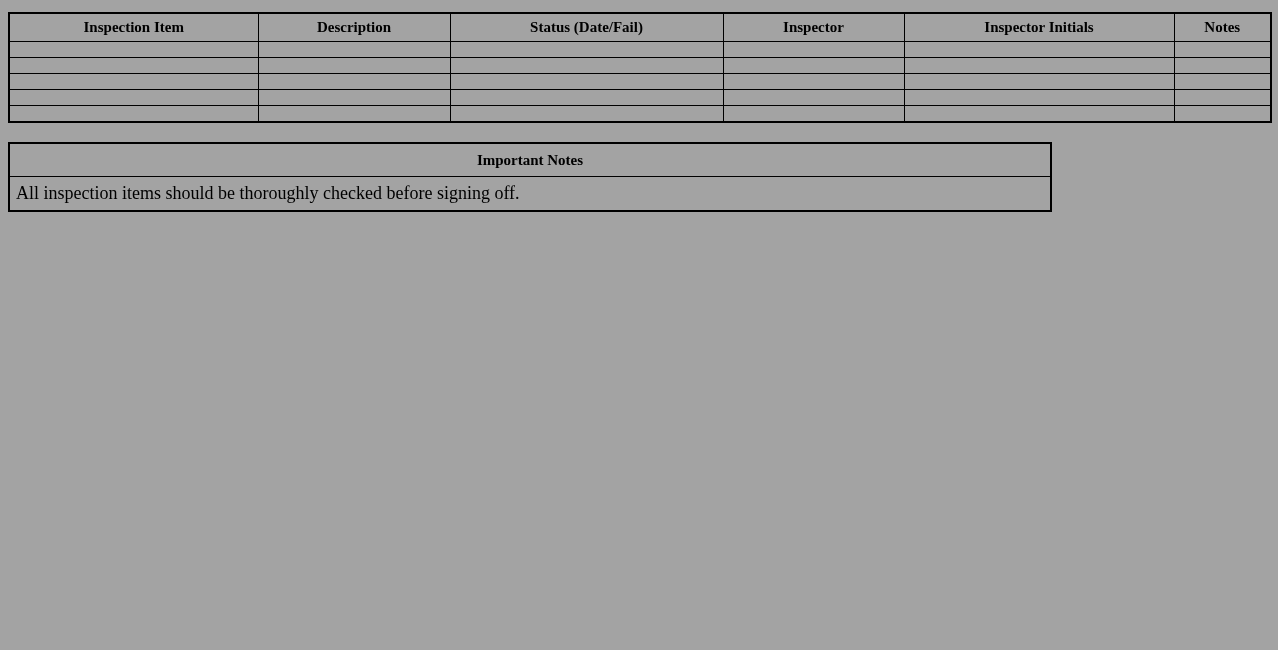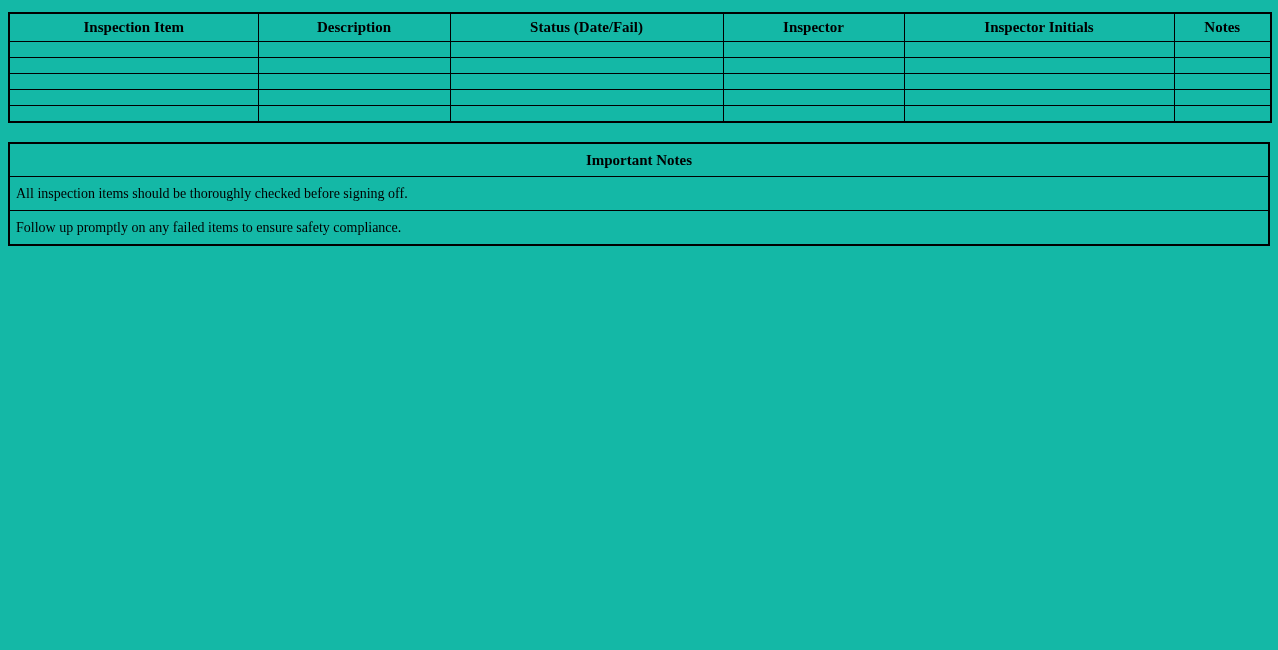--- a/index.html
+++ b/index.html
@@ -6,27 +6,27 @@
     margin: 0;
     padding: 0;
     background: #ffffff;
     color: #000000;
     font-family: "Liberation Serif", "DejaVu Serif", serif;
   }
   .page {
     position: relative;
     width: 1278px;
     height: 650px;
-    background: #14b8a6;
+    background: #a3a3a3;
     overflow: hidden;
   }
   table {
     border-collapse: collapse;
     table-layout: fixed;
-    width: 1262px;
+    width: 1044px;
     margin-left: 8px;
     border: 2px solid #000000;
   }
   th, td {
     border: 1px solid #000000;
     overflow: hidden;
     white-space: nowrap;
   }
   
   .inspection-table {
@@ -57,21 +57,21 @@
   .notes-table th {
     height: 32px;
     font-size: 15px;
     font-weight: bold;
     text-align: center;
     vertical-align: middle;
     padding: 0;
   }
   .notes-table td {
     height: 33px;
-    font-size: 14px;
+    font-size: 18px;
     text-align: left;
     vertical-align: middle;
     padding: 0 0 0 6px;
   }
 </style>
 </head>
 <body>
 
 <div class="page">
 
@@ -141,19 +141,16 @@
   <table class="notes-table">
     <thead>
       <tr>
         <th>Important Notes</th>
       </tr>
     </thead>
     <tbody>
       <tr>
         <td>All inspection items should be thoroughly checked before signing off.</td>
       </tr>
-      <tr>
-        <td>Follow up promptly on any failed items to ensure safety compliance.</td>
-      </tr>
     </tbody>
   </table>
 
 </div>
 
 </body></html>

